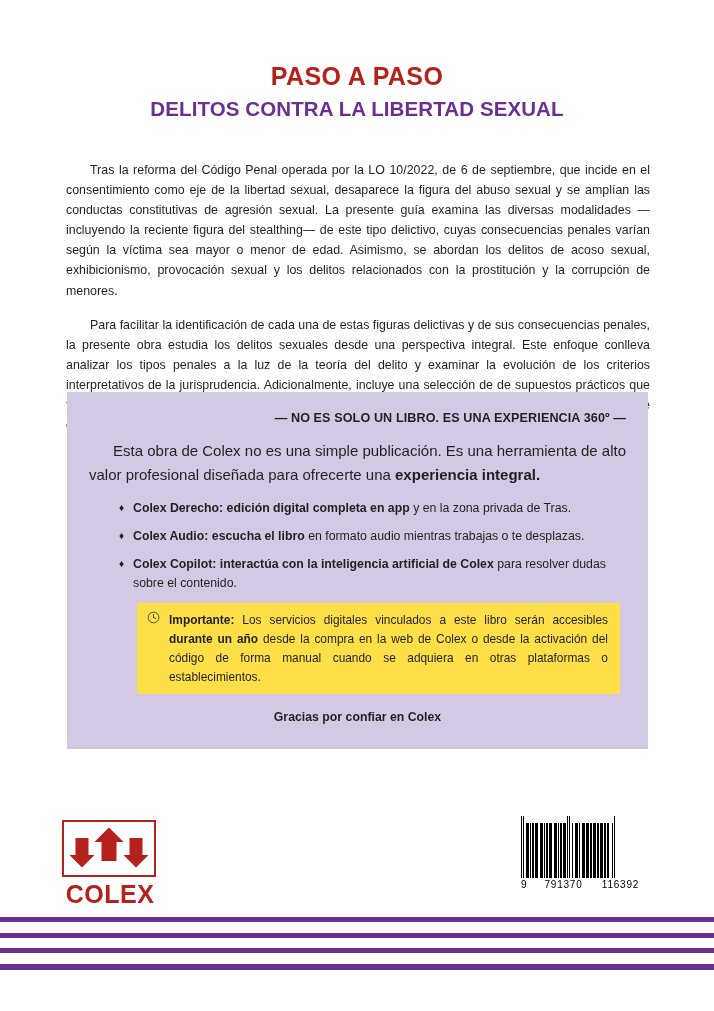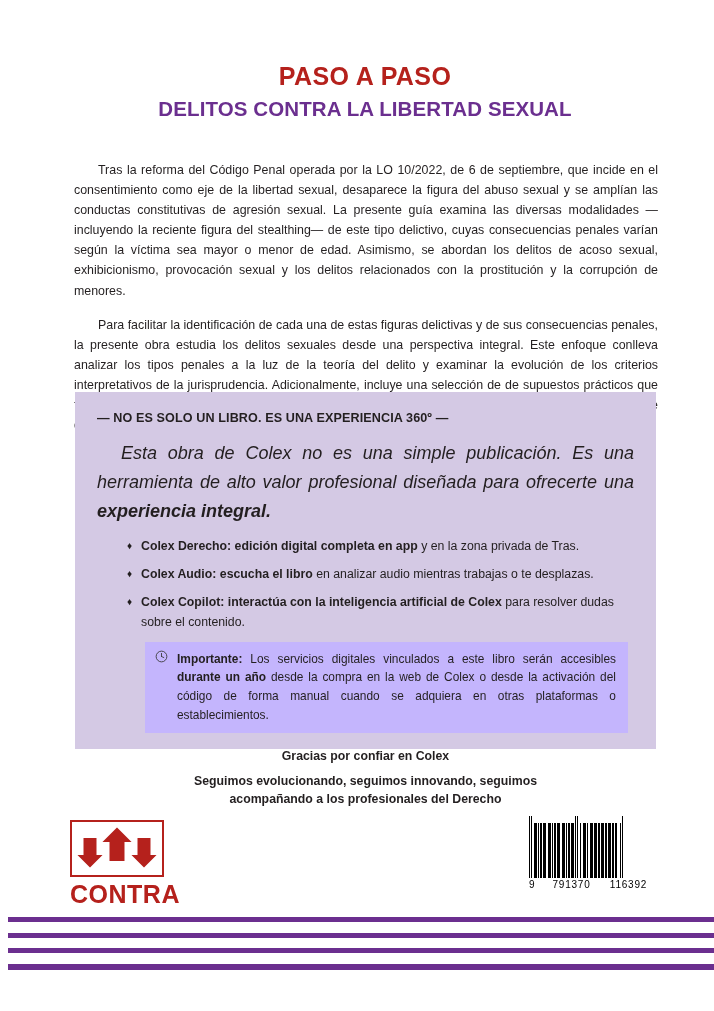--- a/index.html
+++ b/index.html
@@ -12,21 +12,20 @@
     background: #ffffff;
     font-family: "Liberation Sans", sans-serif;
     color: #231f20;
     position: relative;
     overflow: hidden;
   }
   .page {
     position: relative;
     width: 642px;
     height: 1011px;
-    margin-left: 8px;
   }
 
   
   .title-block {
     position: absolute;
     top: 62px;
     left: 0;
     width: 714px;
     text-align: center;
   }
@@ -69,33 +68,32 @@
     position: absolute;
     top: 392px;
     left: 67px;
     width: 581px;
     height: 357px;
     background: #d4c9e4;
     box-sizing: border-box;
     padding: 16px 22px 12px 22px;
   }
   .promo-heading {
-    text-align: left;
+    text-align: right;
     font-size: 12.6px;
     font-weight: bold;
     letter-spacing: 0.1px;
     margin: 3px 0 14px 0;
   }
   .promo-para {
-    font-size: 18px;
+    font-size: 15px;
     line-height: 1.6;
     text-align: justify;
     text-indent: 24px;
     margin: 0 0 12px 0;
-    font-style: italic;
   }
 
   .promo-list {
     list-style: none;
     margin: 0 0 10px 0;
     padding: 0 0 0 30px;
   }
   .promo-list li {
     position: relative;
     font-size: 12.3px;
@@ -107,21 +105,21 @@
   .promo-list li .bullet-glyph {
     position: absolute;
     left: 0;
     top: 0;
     font-size: 10px;
     line-height: 1.75;
   }
 
   
   .note-box {
-    background: #c4b5fd;
+    background: #fde047;
     margin: 0 6px 0 48px;
     padding: 8px 12px 8px 10px;
     box-sizing: border-box;
   }
   .note-inner {
     position: relative;
     padding-left: 22px;
     font-size: 11.9px;
     line-height: 1.58;
     text-align: justify;
@@ -254,45 +252,41 @@
     <p class="promo-para"><span>Esta obra de Colex no es una simple publicación. Es una herramienta de alto valor profesional diseñada para ofrecerte una </span><b>experiencia integral.</b></p>
 
 
     <ul class="promo-list">
       <li>
         <span class="bullet-glyph">♦</span>
         <b>Colex Derecho: edición digital completa en app</b><span> y en la zona privada de Tras.</span>
       </li>
       <li>
         <span class="bullet-glyph">♦</span>
-        <b>Colex Audio: escucha el libro</b><span> en analizar audio mientras trabajas o te desplazas.</span>
+        <b>Colex Audio: escucha el libro</b><span> en formato audio mientras trabajas o te desplazas.</span>
       </li>
       <li>
         <span class="bullet-glyph">♦</span>
         <b>Colex Copilot: interactúa con la inteligencia artificial de Colex</b><span> para resolver dudas sobre el contenido.</span>
       </li>
     </ul>
 
     <div class="note-box">
       <div class="note-inner">
         <span class="note-icon">
           <svg width="13" height="13" viewBox="0 0 16 16" aria-hidden="true">
             <circle cx="8" cy="8" r="6.6" fill="none" stroke="#3a3a3a" stroke-width="1.1"></circle>
             <line x1="8" y1="8" x2="8" y2="4.2" stroke="#3a3a3a" stroke-width="1.1" stroke-linecap="round"></line>
             <line x1="8" y1="8" x2="10.8" y2="9.3" stroke="#3a3a3a" stroke-width="1.1" stroke-linecap="round"></line>
           </svg>
         </span><b>Importante:</b><span> Los servicios digitales vinculados a este libro serán accesibles </span><b>durante un año</b><span> desde la compra en la web de Colex o desde la activación del código de forma manual cuando se adquiera en otras plataformas o establecimientos.</span>
       </div>
     </div>
 
     <div class="promo-thanks">Gracias por confiar en Colex</div>
-    <div class="promo-tagline">
-      <span>Seguimos evolucionando, seguimos innovando, seguimos</span><br>
-      <span>acompañando a los profesionales del Derecho</span>
-    </div>
   </div>
 
 
   <div class="barcode-wrap">
     <div class="barcode-bars" id="barcode-bars">
         <span style="width: 1px; height: 62px; background: rgb(0, 0, 0);"></span>
         <span style="width: 1px; height: 62px; background: transparent;"></span>
         <span style="width: 1px; height: 62px; background: rgb(0, 0, 0);"></span>
         <span style="width: 2px; height: 55px; background: transparent;"></span>
         <span style="width: 3px; height: 55px; background: rgb(0, 0, 0);"></span>
@@ -362,21 +356,21 @@
     <div class="logo-frame">
       <svg width="88" height="51" viewBox="0 0 88 51" style="display:block;margin:0 auto;" aria-hidden="true">
 
         <polygon points="44,4 61,21 52.5,21 52.5,40 35.5,40 35.5,21 27,21" fill="#b5211c" stroke="#ffffff" stroke-width="2"></polygon>
 
         <polygon points="17,47 2,32 9.5,32 9.5,15 24.5,15 24.5,32 32,32" fill="#b5211c" stroke="#ffffff" stroke-width="2"></polygon>
 
         <polygon points="71,47 56,32 63.5,32 63.5,15 78.5,15 78.5,32 86,32" fill="#b5211c" stroke="#ffffff" stroke-width="2"></polygon>
       </svg>
     </div>
-    <div class="logo-word">CONTRA</div>
+    <div class="logo-word">COLEX</div>
   </div>
 
   <div class="rule rule-1"></div>
   <div class="rule rule-2"></div>
   <div class="rule rule-3"></div>
   <div class="rule rule-4"></div>
 
 </div>
 
 </body></html>

